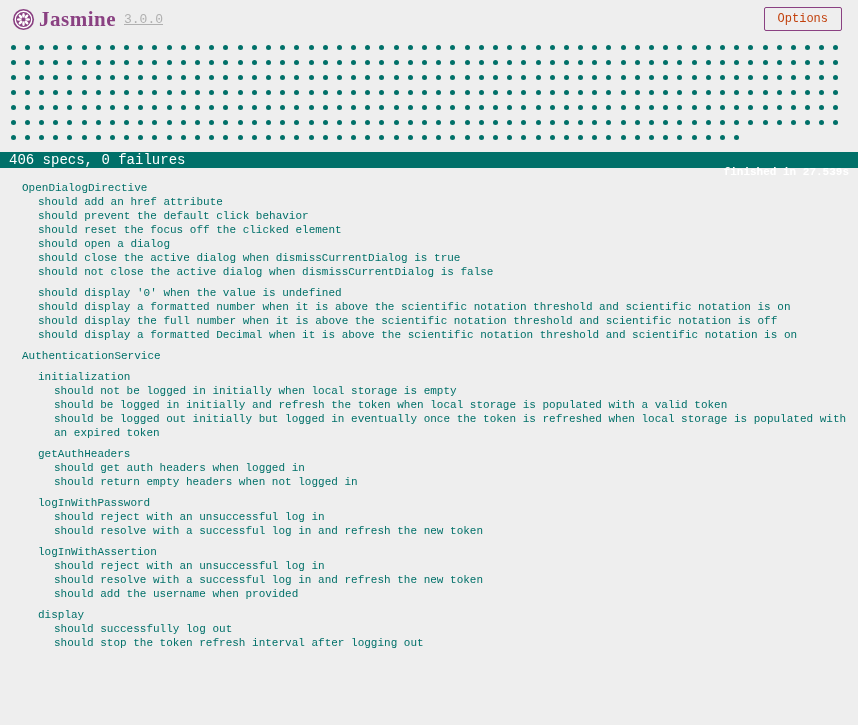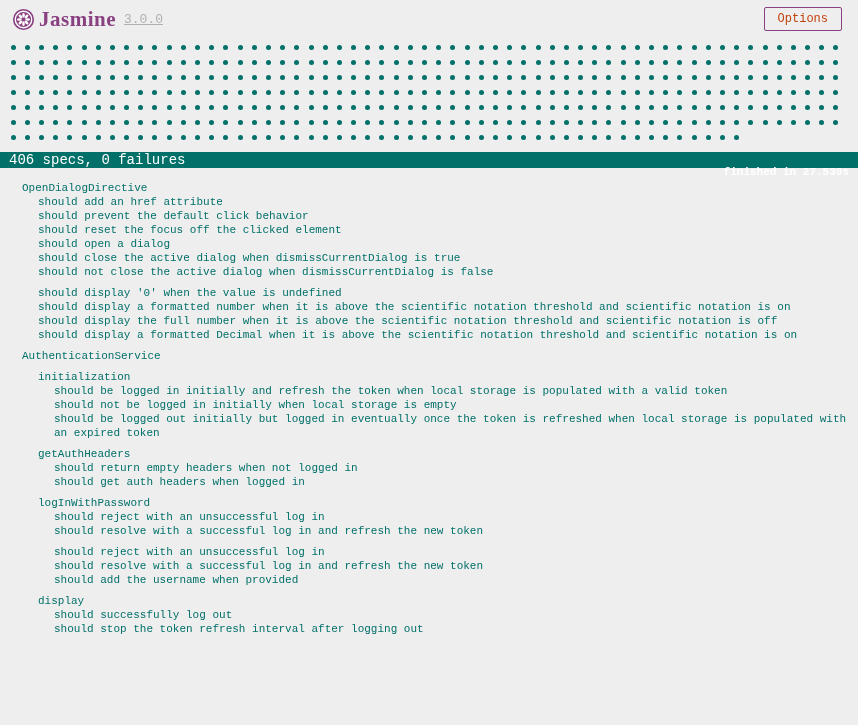--- a/index.html
+++ b/index.html
@@ -569,53 +569,54 @@
           </li>
         </ul>
       </li>
       <li class="suite">
         <a class="suite-name">AuthenticationService</a>
         <ul>
           <li class="suite">
             <a class="suite-name">initialization</a>
             <ul>
               <li>
+                <a class="spec">should not be logged in initially when local storage is empty</a>
+              </li>
+              <li>
                 <a class="spec">should be logged in initially and refresh the token when local storage is populated with a valid token</a>
-              </li>
-              <li>
-                <a class="spec">should not be logged in initially when local storage is empty</a>
               </li>
               <li>
                 <a class="spec">should be logged out initially but logged in eventually once the token is refreshed when local storage is populated with an expired token</a>
               </li>
             </ul>
           </li>
           <li class="suite">
             <a class="suite-name">getAuthHeaders</a>
             <ul>
               <li>
+                <a class="spec">should get auth headers when logged in</a>
+              </li>
+              <li>
                 <a class="spec">should return empty headers when not logged in</a>
-              </li>
-              <li>
-                <a class="spec">should get auth headers when logged in</a>
               </li>
             </ul>
           </li>
           <li class="suite">
             <a class="suite-name">logInWithPassword</a>
             <ul>
               <li>
                 <a class="spec">should reject with an unsuccessful log in</a>
               </li>
               <li>
                 <a class="spec">should resolve with a successful log in and refresh the new token</a>
               </li>
             </ul>
           </li>
           <li class="suite">
+            <a class="suite-name">logInWithAssertion</a>
             <ul>
               <li>
                 <a class="spec">should reject with an unsuccessful log in</a>
               </li>
               <li>
                 <a class="spec">should resolve with a successful log in and refresh the new token</a>
               </li>
               <li>
                 <a class="spec">should add the username when provided</a>
               </li>

